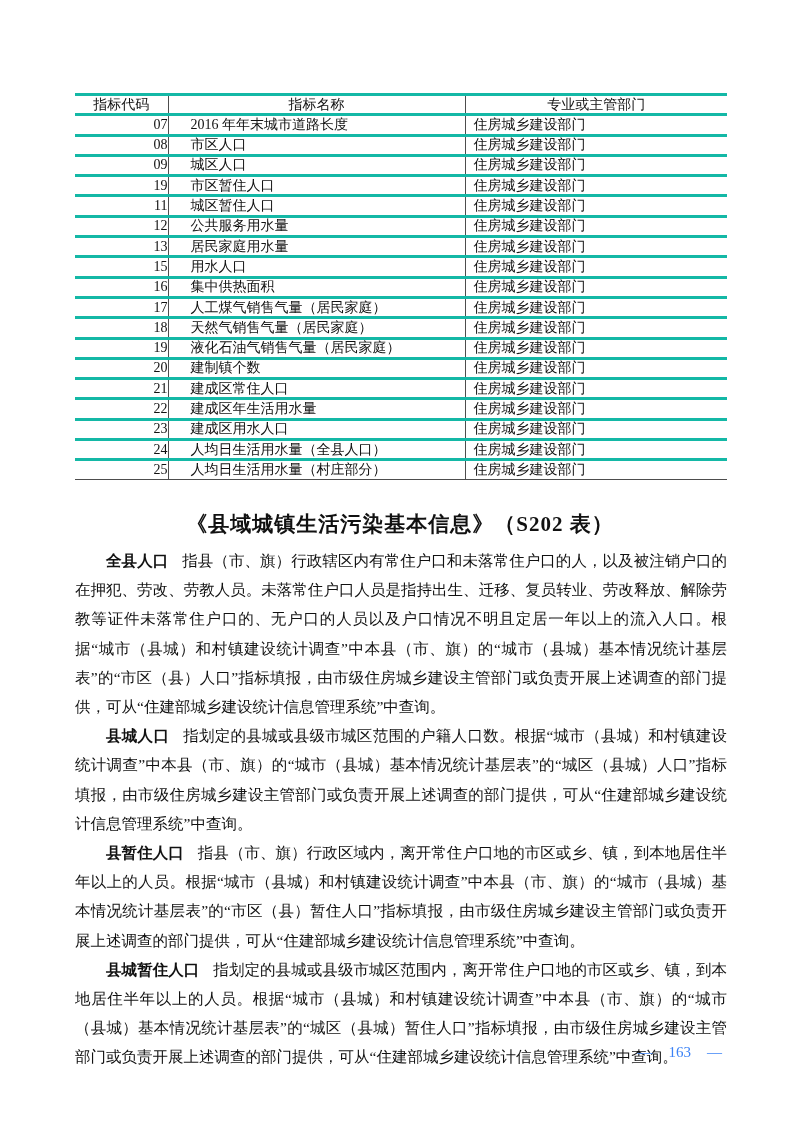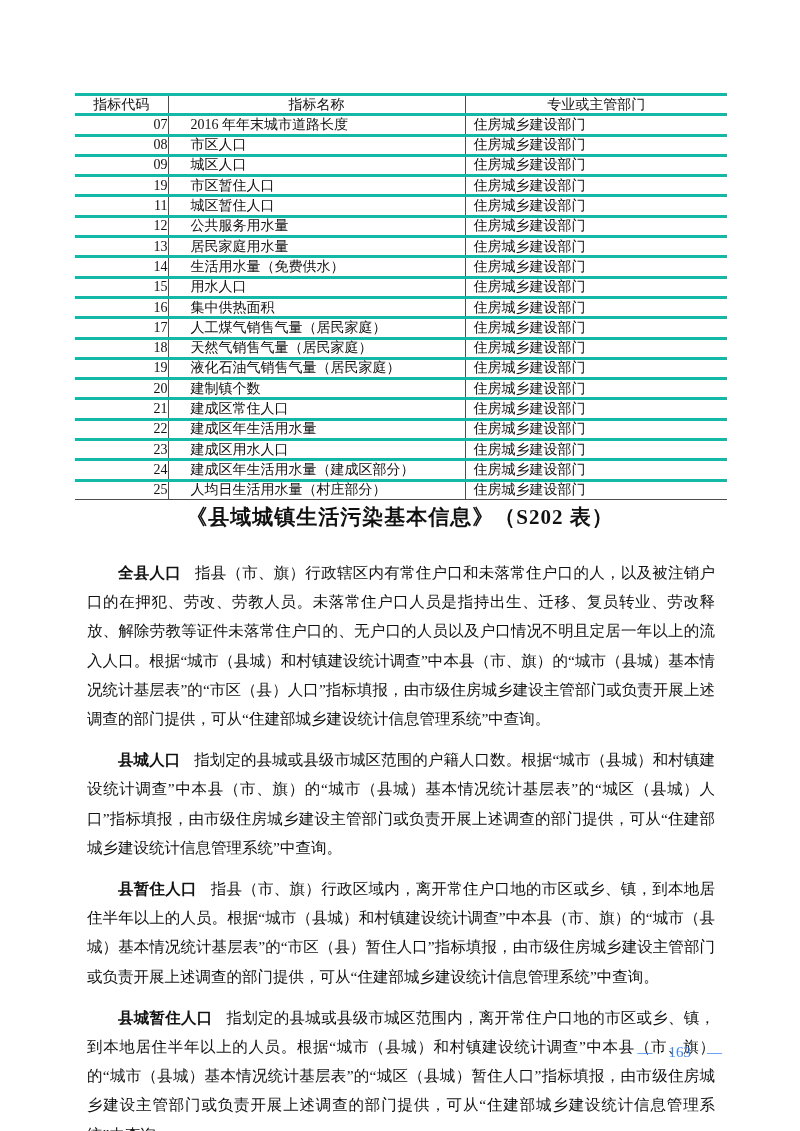--- a/index.html
+++ b/index.html
@@ -37,38 +37,38 @@
   .indicator-table td.c0 { text-align: right; }
   .indicator-table td.c1 { text-align: left; padding-left: 22px; }
   .indicator-table td.c2 { text-align: left; padding-left: 8px; }
   .indicator-table th:nth-child(2), .indicator-table td.c1 { border-left: 1px solid #4d4d4d; }
   .indicator-table th:nth-child(3), .indicator-table td.c2 { border-left: 1px solid #4d4d4d; }
 
   
   .section-title {
     position: absolute;
     top: 502px; left: 0; right: 0;
-    margin: 1px;
+    margin: 8px;
     text-align: center;
     font-size: 21px;
     font-weight: bold;
     letter-spacing: 1px;
   }
 
   
   .paragraphs {
     position: absolute;
     top: 546px; left: 75px;
     width: 652px;
     font-size: 15.5px;
     line-height: 29.2px;
     text-align: justify;
     text-justify: inter-ideograph;
   }
-  .paragraphs p { margin: 12px; text-indent: 2em; }
+  .paragraphs p { margin: 0; text-indent: 2em; }
   .paragraphs .term { font-weight: bold; margin-right: 0.9em; }
 
   
   .footer {
     position: absolute;
     top: 1044px; right: 78px;
     font-size: 15px;
     color: #3b82f6;
   }
   .footer .num { margin: 0 16px; }
@@ -121,25 +121,20 @@
           <td class="c0">12</td>
           <td class="c1">公共服务用水量</td>
           <td class="c2">住房城乡建设部门</td>
         </tr>
         <tr>
           <td class="c0">13</td>
           <td class="c1">居民家庭用水量</td>
           <td class="c2">住房城乡建设部门</td>
         </tr>
         <tr>
-          <td class="c0">14</td>
-          <td class="c1">生活用水量（免费供水）</td>
-          <td class="c2">住房城乡建设部门</td>
-        </tr>
-        <tr>
           <td class="c0">15</td>
           <td class="c1">用水人口</td>
           <td class="c2">住房城乡建设部门</td>
         </tr>
         <tr>
           <td class="c0">16</td>
           <td class="c1">集中供热面积</td>
           <td class="c2">住房城乡建设部门</td>
         </tr>
         <tr>
@@ -172,21 +167,21 @@
           <td class="c1">建成区年生活用水量</td>
           <td class="c2">住房城乡建设部门</td>
         </tr>
         <tr>
           <td class="c0">23</td>
           <td class="c1">建成区用水人口</td>
           <td class="c2">住房城乡建设部门</td>
         </tr>
         <tr>
           <td class="c0">24</td>
-          <td class="c1">建成区年生活用水量（建成区部分）</td>
+          <td class="c1">人均日生活用水量（全县人口）</td>
           <td class="c2">住房城乡建设部门</td>
         </tr>
         <tr>
           <td class="c0">25</td>
           <td class="c1">人均日生活用水量（村庄部分）</td>
           <td class="c2">住房城乡建设部门</td>
         </tr>
       </tbody>
   </table>
 

